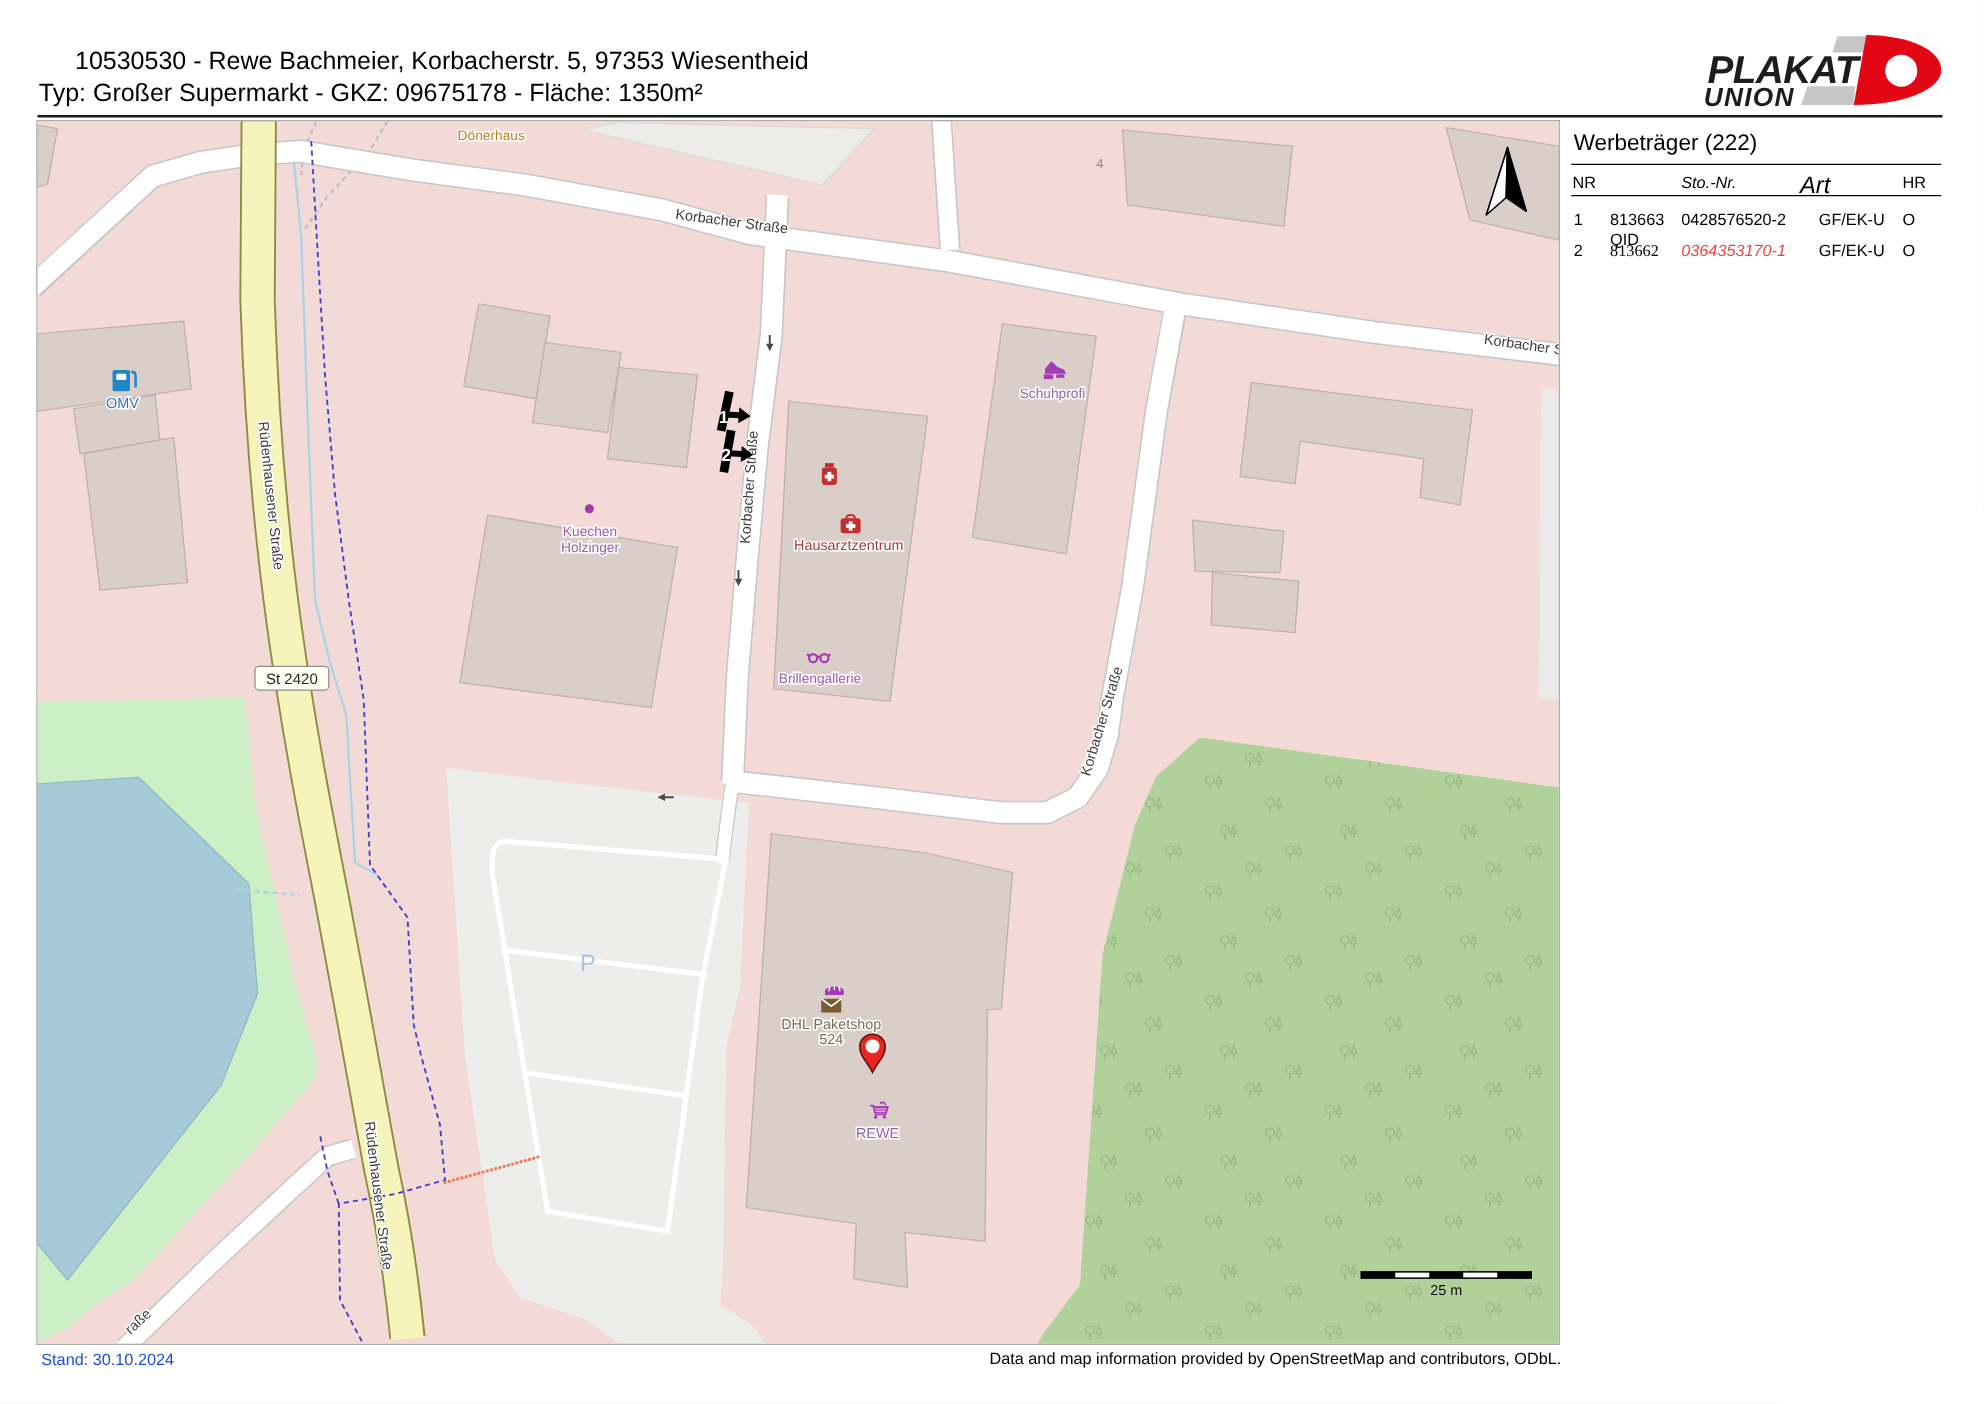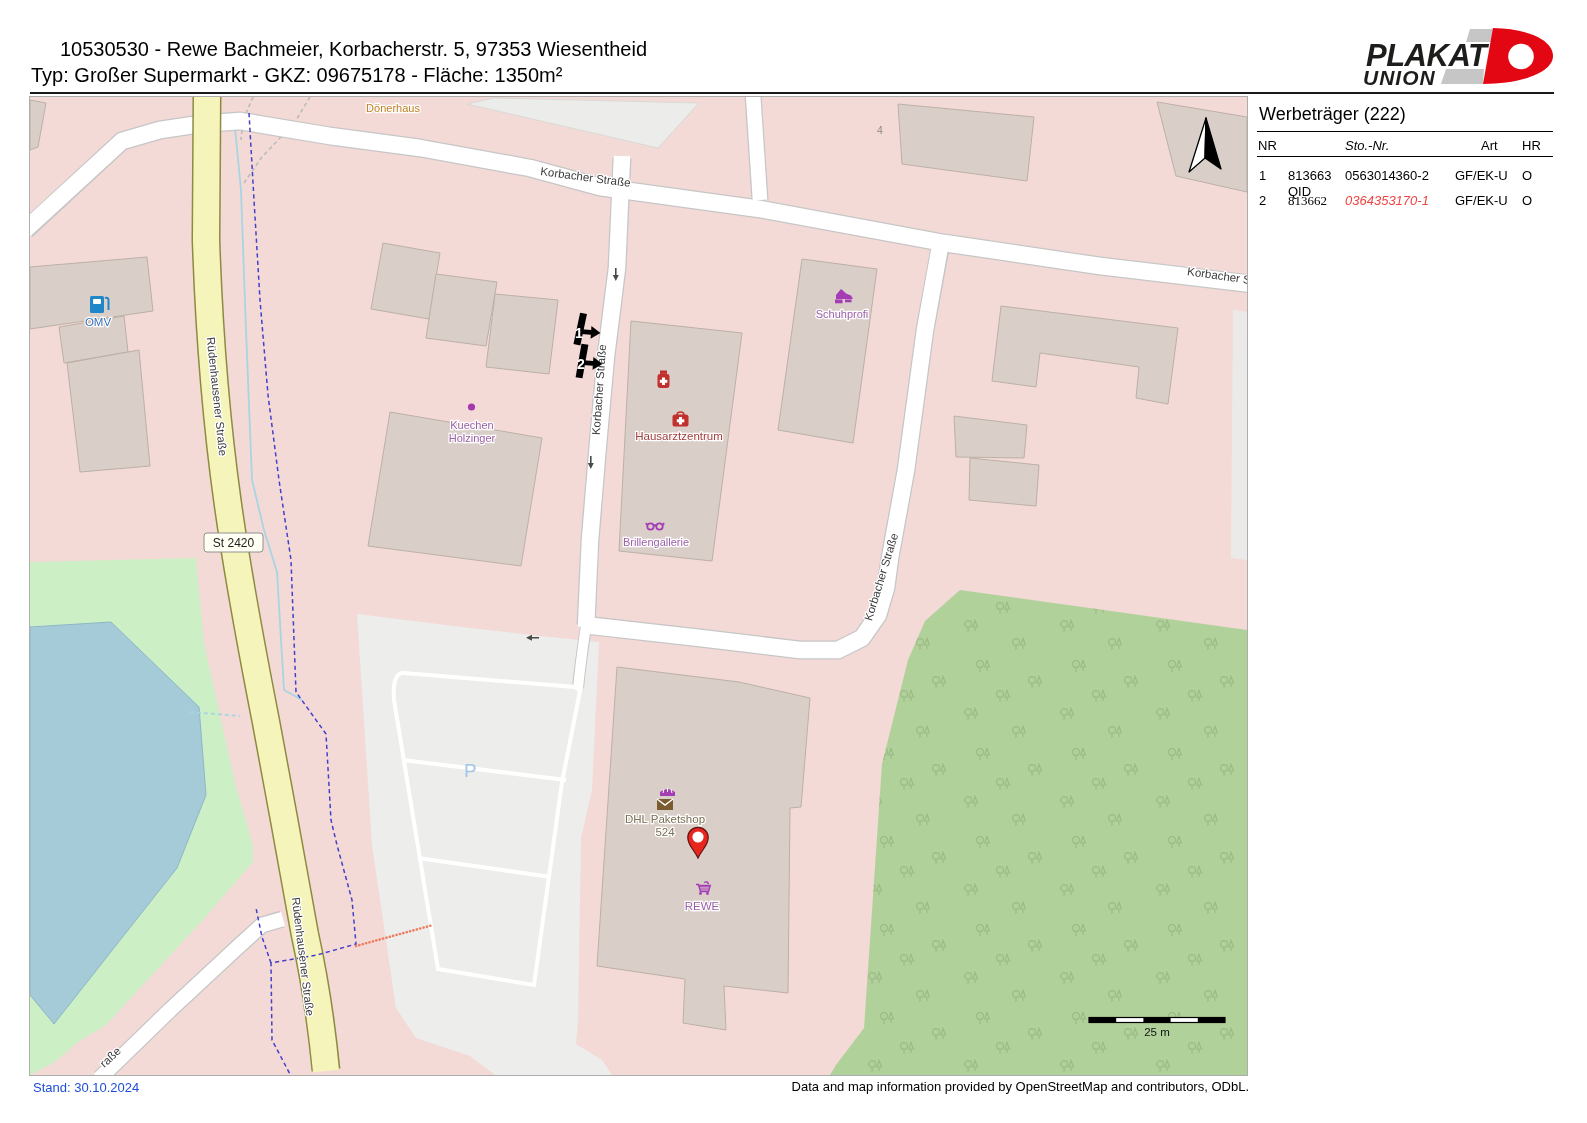--- a/index.html
+++ b/index.html
@@ -30,28 +30,28 @@
   <text x="1363" y="85" font-size="21" font-weight="bold" font-style="italic" fill="#1d1d1b" letter-spacing="1">UNION</text>
 </svg>
 
 <div class="abs" style="left:1259px;top:104px;font-size:18px;color:#000;">Werbeträger (222)</div>
 
 <div class="abs" style="left:1257px;top:131px;width:296px;height:1px;background:#000;"></div>
 
 <div class="abs" style="left:1258px;top:138px;font-size:13px;color:#000;">NR</div>
 <div class="abs" style="left:1288px;top:138px;font-size:13px;color:#000000;margin-top:46px;">QID</div>
 <div class="abs" style="left:1345px;top:138px;font-size:13px;color:#000;font-style:italic;">Sto.-Nr.</div>
-<div class="abs" style="left:1481px;top:138px;font-size:13px;color:#000;">Art</div>
+<div class="abs" style="left:1440px;top:138px;font-size:19px;color:#000;font-style:italic;">Art</div>
 <div class="abs" style="left:1522px;top:138px;font-size:13px;color:#000;">HR</div>
 
 <div class="abs" style="left:1257px;top:156px;width:296px;height:1px;background:#000;"></div>
 
 <div class="abs" style="left:1259px;top:168px;font-size:13px;color:#000;">1</div>
 <div class="abs" style="left:1288px;top:168px;font-size:13px;color:#000;">813663</div>
-<div class="abs" style="left:1345px;top:168px;font-size:13px;color:#000;">0563014360-2</div>
+<div class="abs" style="left:1345px;top:168px;font-size:13px;color:#000;">0428576520-2</div>
 <div class="abs" style="left:1455px;top:168px;font-size:13px;color:#000;">GF/EK-U</div>
 <div class="abs" style="left:1522px;top:168px;font-size:13px;color:#000;">O</div>
 
 <div class="abs" style="left:1259px;top:193px;font-size:13px;color:#000;">2</div>
 <div class="abs" style="left:1288px;top:193px;font-size:13px;color:#000;font-family:Liberation Serif, serif;">813662</div>
 <div class="abs" style="left:1345px;top:193px;font-size:13px;color:#ef4444;font-style:italic;">0364353170-1</div>
 <div class="abs" style="left:1455px;top:193px;font-size:13px;color:#000;">GF/EK-U</div>
 <div class="abs" style="left:1522px;top:193px;font-size:13px;color:#000;">O</div>
 
 <div class="abs" style="left:33px;top:1080px;font-size:13px;color:#1d4ed8;">Stand: 30.10.2024</div>

